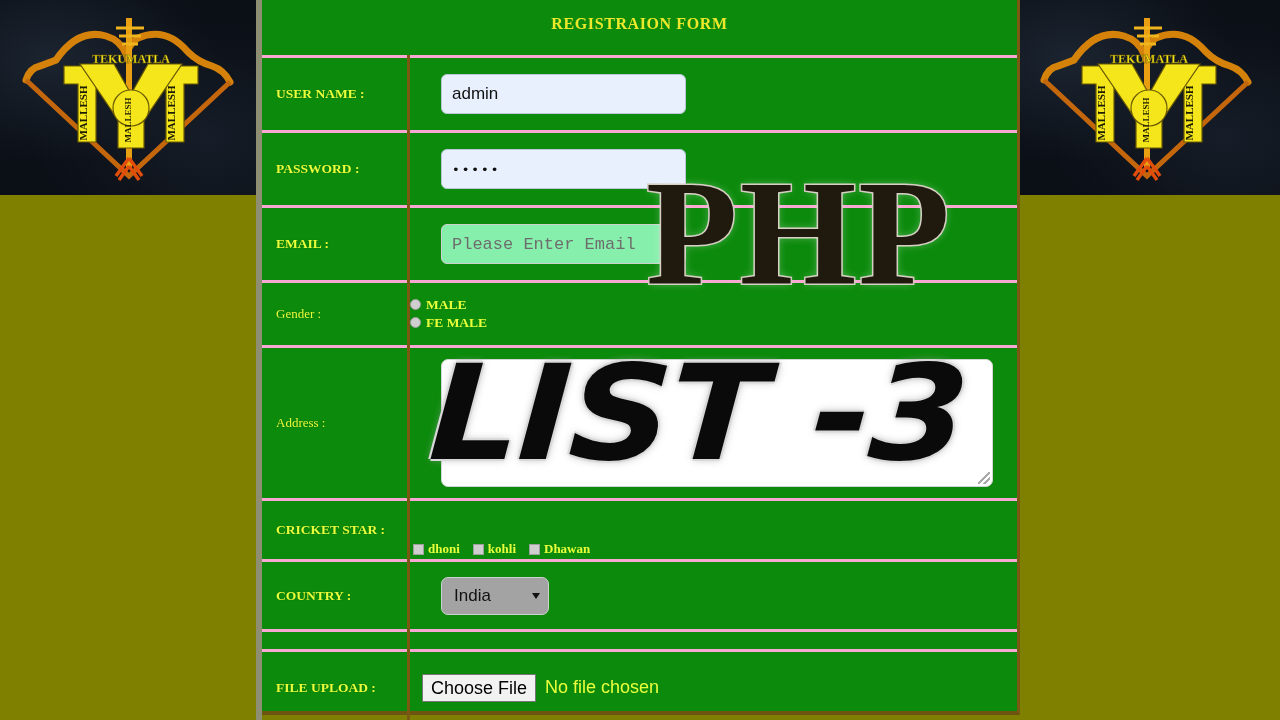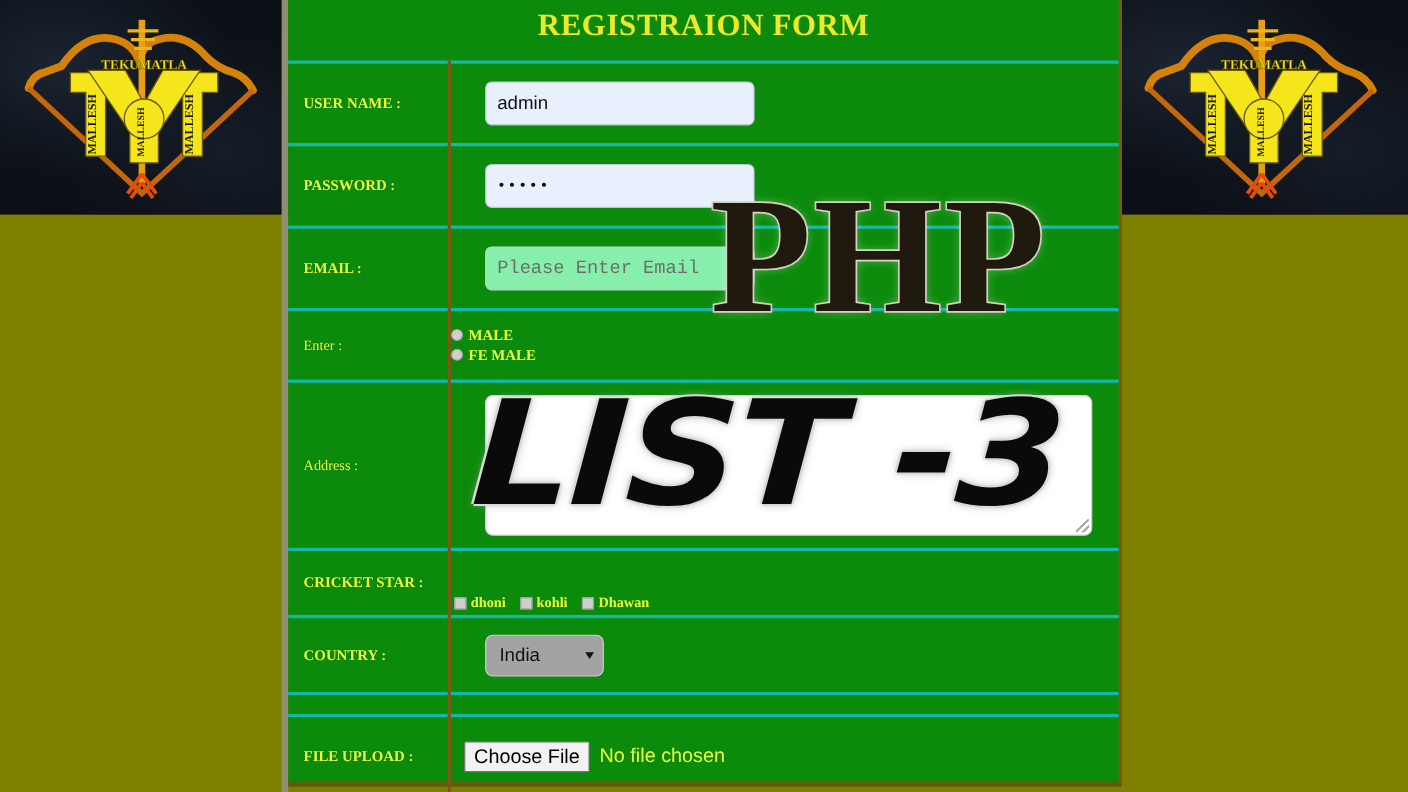--- a/index.html
+++ b/index.html
@@ -72,31 +72,31 @@
     background: #8e8e72;
   }
 
   #form-title {
     height: 55px;
     line-height: 48px;
     text-align: center;
     color: #ece82b;
     font-family: "Liberation Serif", serif;
     font-weight: bold;
-    font-size: 28px;
+    font-size: 16px;
     letter-spacing: 0.6px;
   }
 
   .tbl {
     width: 100%;
     border-collapse: collapse;
     table-layout: fixed;
   }
   .tbl td {
-    border-top: 3px solid #14b8a6;
+    border-top: 3px solid #f9a8d4;
     border-bottom: 0;
     vertical-align: middle;
     padding: 0;
   }
   .tbl tr > td:first-child {
     border-right: 3px solid #7a5a12;
   }
   .col-label { width: 145px; }
 
   .lbl {
@@ -377,21 +377,21 @@
             </td>
           <td>
               <div class="cellpad">
             <input class="tin white" type="text" placeholder="Please Enter Email" style="">
           </div>
             </td>
         </tr>
 
         <tr class="r-gender">
           <td class="col-label">
-              <div class="lbl thin">Enter :</div>
+              <div class="lbl thin">Gender :</div>
             </td>
           <td>
               <div class="radio-wrap">
             <span class="radio-line">
               <span class="rad"></span><span>MALE</span>
             </span>
             <span class="radio-line">
               <span class="rad"></span><span>FE MALE</span>
             </span>
           </div>

